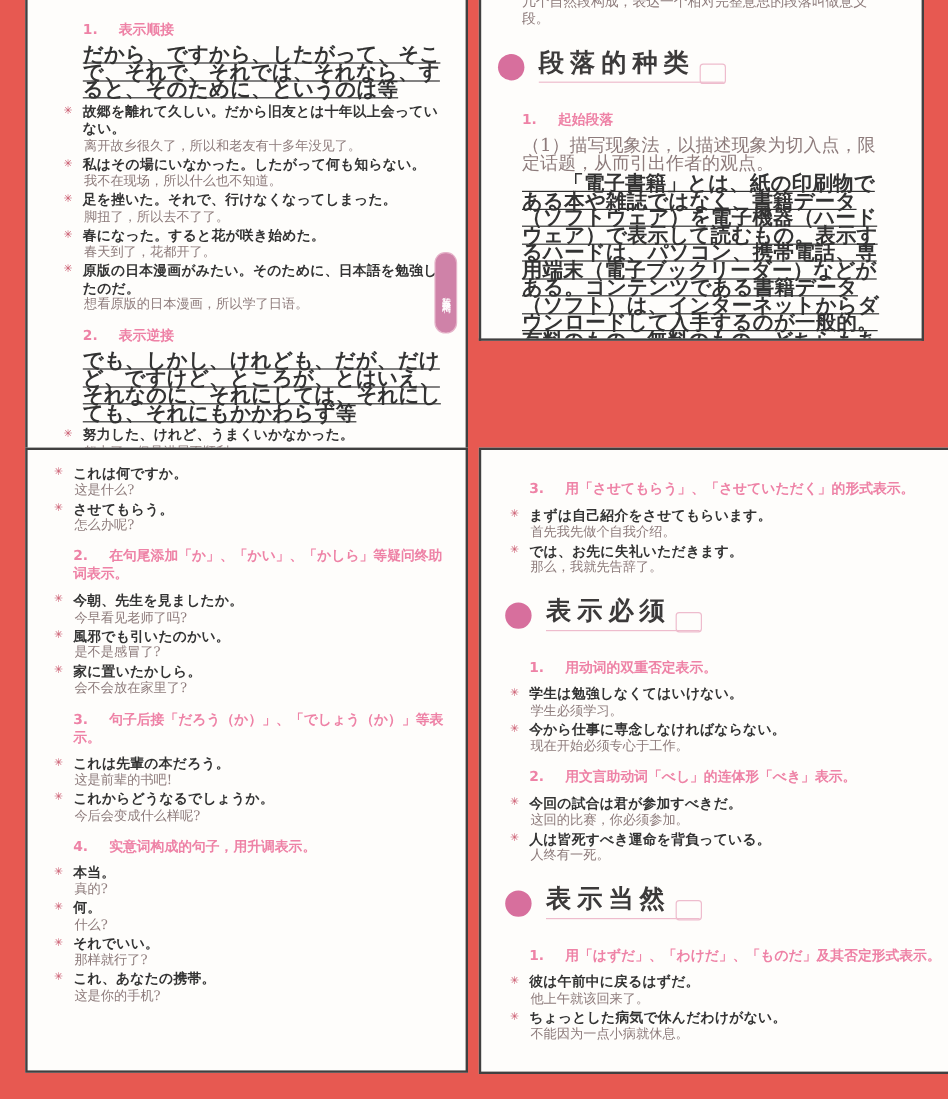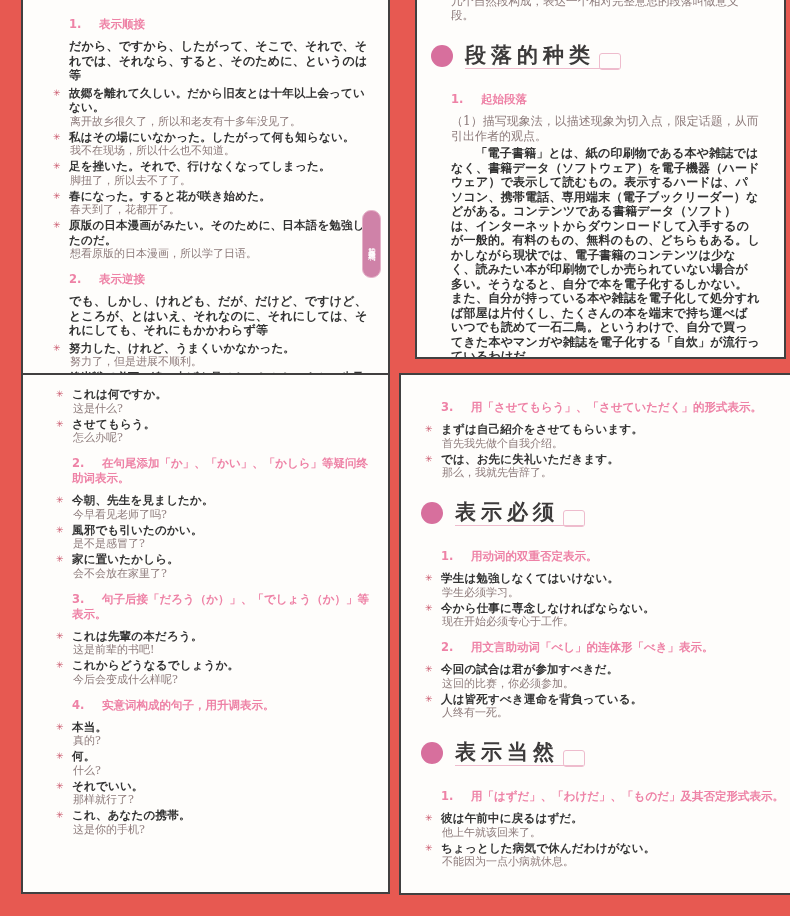--- a/index.html
+++ b/index.html
@@ -11,46 +11,46 @@
     font-family:"DejaVu Sans","Liberation Sans",sans-serif;
   }
   .page{
     position:absolute;
     background:#fefdfb;
     border:2px solid #414040;
     box-sizing:border-box;
     overflow:hidden;
   }
   #pg-tl{left:21px;top:0;width:369px;height:435px;border-top:none;padding:6px 14px 0 46px;}
-  #pg-tr{left:415px;top:0;width:371px;height:359px;border-top:none;padding:0 24px 0 34px;}
-  #pg-bl{left:21px;top:373px;width:369px;height:521px;padding:12px 14px 0 49px;}
+  #pg-tr{left:399px;top:0;width:371px;height:284px;border-top:none;padding:0 24px 0 34px;}
+  #pg-bl{left:21px;top:373px;width:369px;height:521px;padding:12px 14px 0 38px;}
   #pg-br{left:399px;top:373px;width:423px;height:522px;padding:14px 18px 0 40px;}
 
   
   .hnum{color:#ee82a6;font-size:11.5px;font-weight:bold;line-height:15px;margin:11px 0 7px;}
   .hnum .num{display:inline-block;min-width:30px;}
 
   
-  .jp-para{color:#333;font-weight:bold;font-size:12px;line-height:14.5px;margin:2px 0 3px;letter-spacing:.2px;}
-
-  
-  .cn-note{font-family:"DejaVu Serif","Liberation Serif",serif;color:#8d7b7b;font-size:12px;line-height:15px;margin:2px 0;}
+  .jp-para{color:#333;font-weight:bold;font-size:17px;line-height:14.5px;margin:2px 0 3px;letter-spacing:.2px;text-decoration:underline;}
+
+  
+  .cn-note{font-family:"DejaVu Serif","Liberation Serif",serif;color:#8d7b7b;font-size:15px;line-height:15px;margin:2px 0;}
   .cn-top{font-family:"DejaVu Serif","Liberation Serif",serif;color:#8d7b7b;font-size:11.5px;line-height:14px;margin:-6px 0 2px;}
 
   
   .pair{position:relative;margin:0 0 1px;}
   .pair .bullet{position:absolute;left:-16px;top:1px;color:#c9556a;font-size:9px;line-height:12px;}
   .pair .bullet::before{content:"\2733";}
   .pair .jp{color:#333;font-weight:bold;font-size:11.5px;line-height:14.5px;letter-spacing:.2px;}
   .pair .cn{font-family:"DejaVu Serif","Liberation Serif",serif;color:#8d7b7b;font-size:11px;line-height:14px;padding-left:1px;}
 
   
   .sec{position:relative;display:inline-block;margin:18px 0 13px -20px;padding-left:34px;}
   .sec .circle{position:absolute;left:0;top:3px;width:22px;height:22px;border-radius:50%;background:#d76f9d;}
-  .sec .title{font-family:Liberation Sans, sans-serif;font-weight:bold;font-size:21px;line-height:26px;color:#3c3a3a;letter-spacing:5px;}
+  .sec .title{font-family:Liberation Mono, monospace;font-weight:bold;font-size:21px;line-height:26px;color:#3c3a3a;letter-spacing:5px;}
   .sec .line{position:absolute;left:34px;right:-24px;bottom:-1px;border-bottom:1.5px solid #eebccd;}
   .sec .endbox{position:absolute;right:-26px;bottom:-2px;width:20px;height:15px;border:1.5px solid #eebccd;border-radius:3px;}
 
   
   .side-tab{
     position:absolute;right:7px;top:210px;width:17px;height:66px;
     background:#cf82a8;border:1px solid #e5b3c9;border-radius:9px;
     color:#fff;font-size:7.5px;line-height:8px;
     writing-mode:vertical-rl;text-orientation:upright;
     display:flex;align-items:center;justify-content:center;

